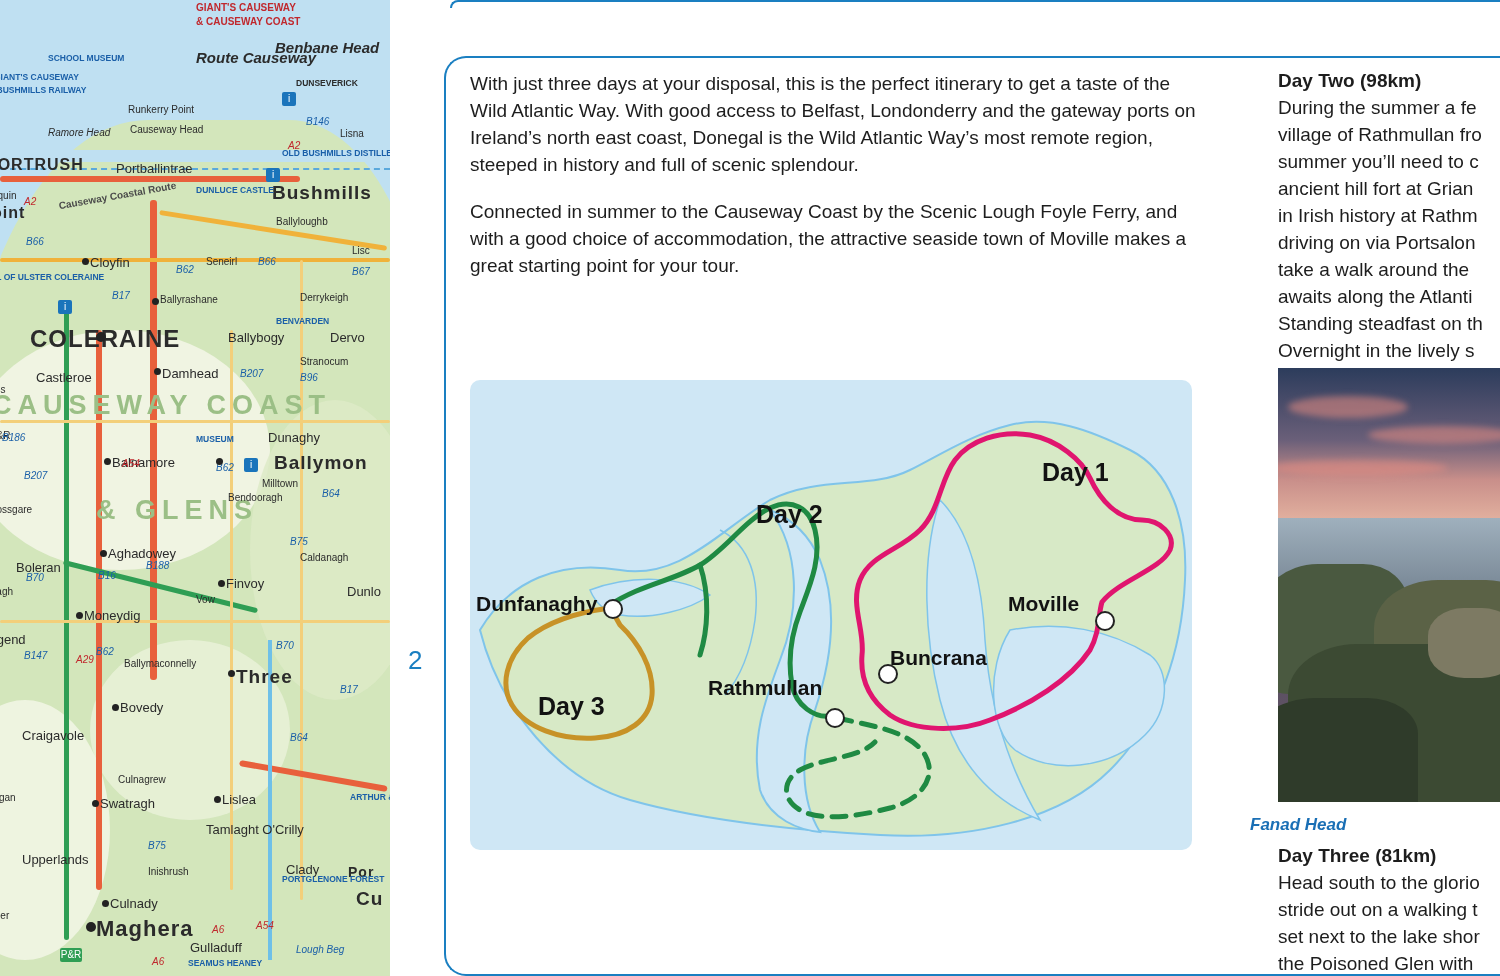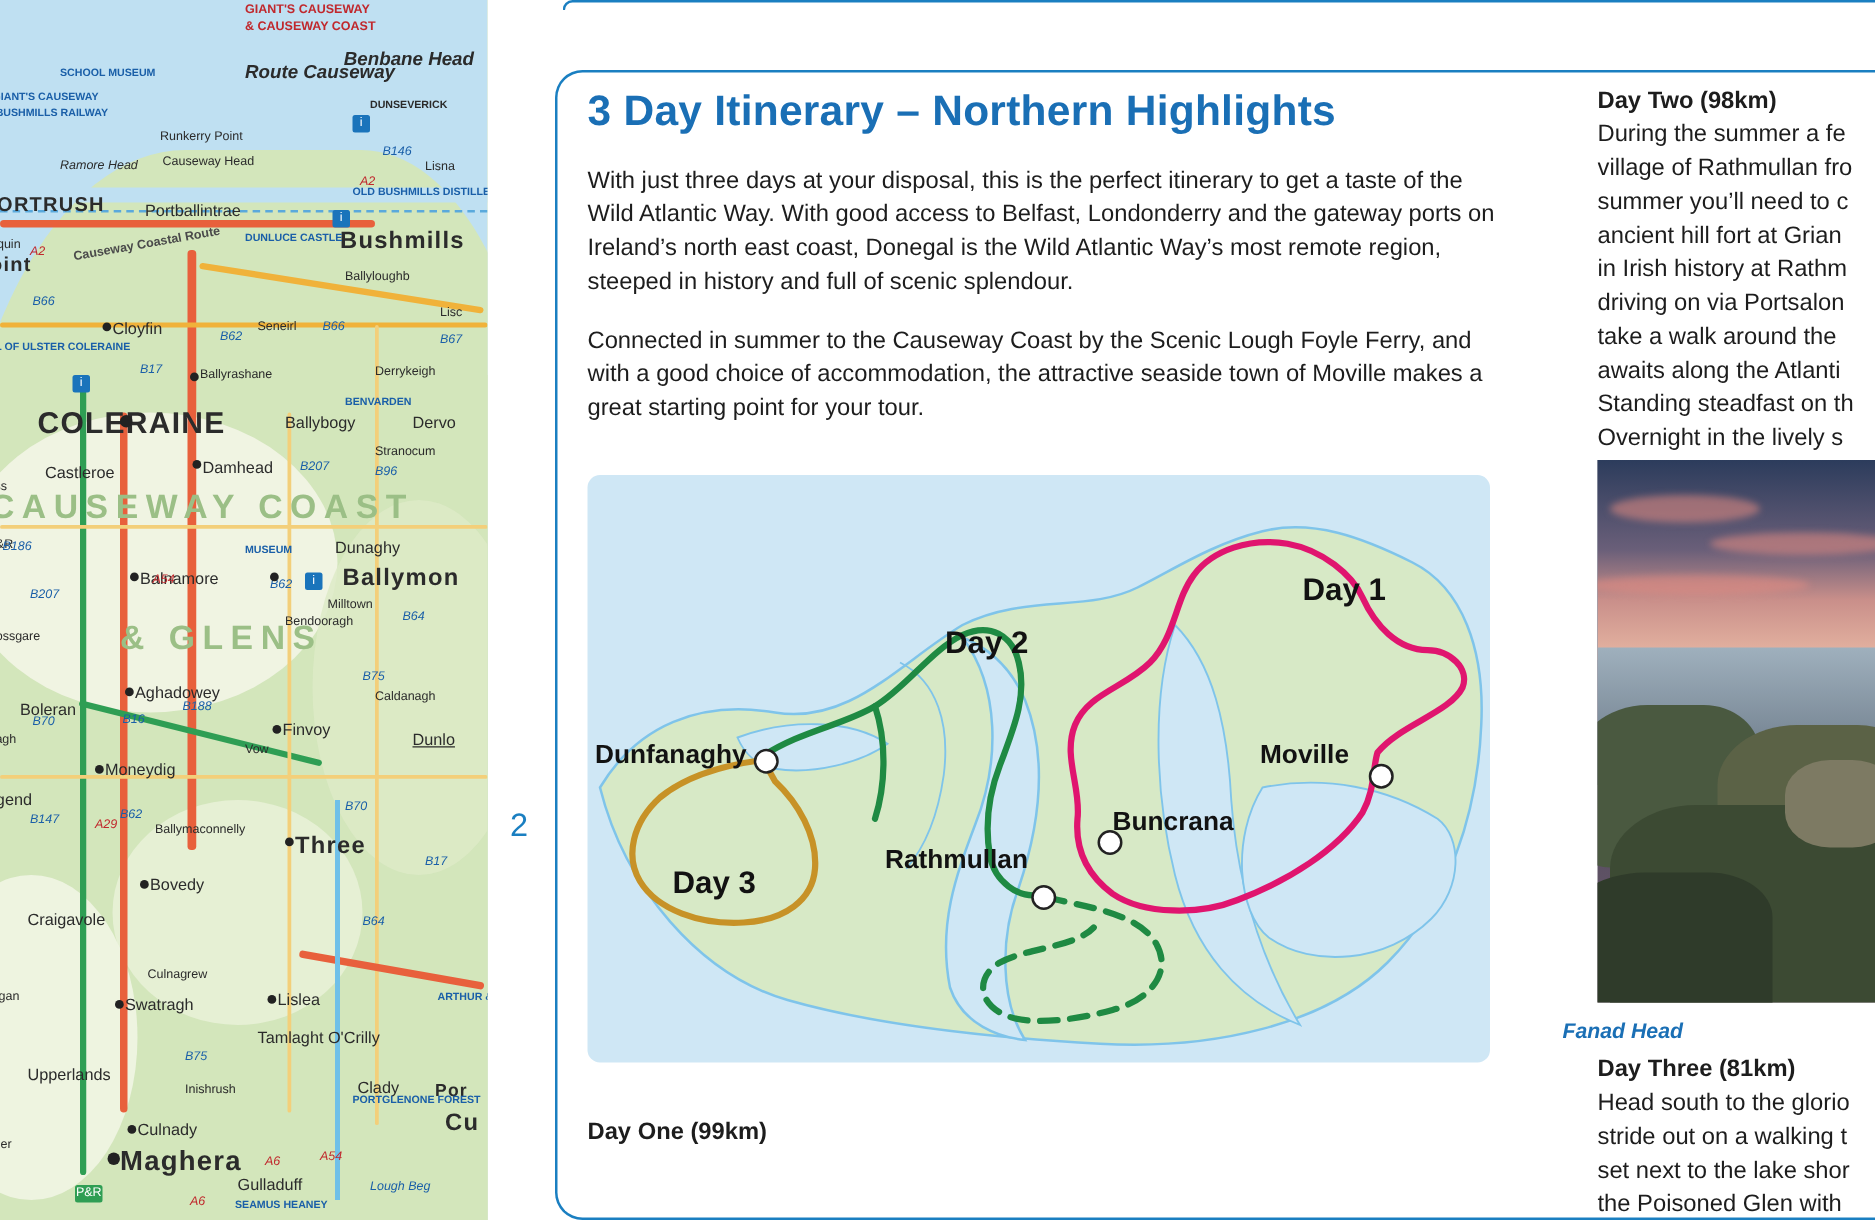--- a/index.html
+++ b/index.html
@@ -315,21 +315,21 @@
   <div class="map-label ml-town" style="left:268px;top:430px;">Dunaghy</div>
   <div class="map-label ml-tiny ml-blue" style="left:196px;top:434px;font-weight:bold;">MUSEUM</div>
   <div class="map-label ml-city" style="left:274px;top:452px;font-size:19px;">Ballymon</div>
   <div class="map-label ml-town" style="left:112px;top:455px;">Balnamore</div>
   <div class="map-label ml-small" style="left:262px;top:478px;">Milltown</div>
   <div class="map-label ml-small" style="left:228px;top:492px;">Bendooragh</div>
   <div class="map-label ml-town" style="left:108px;top:546px;">Aghadowey</div>
   <div class="map-label ml-small" style="left:300px;top:552px;">Caldanagh</div>
   <div class="map-label ml-town" style="left:16px;top:560px;">Boleran</div>
   <div class="map-label ml-town" style="left:226px;top:576px;">Finvoy</div>
-  <div class="map-label ml-town" style="left:330px;top:584px;text-decoration:underline;">Dunlo</div>
+  <div class="map-label ml-town" style="left:347px;top:584px;">Dunlo</div>
   <div class="map-label ml-small" style="left:196px;top:594px;">Vow</div>
   <div class="map-label ml-town" style="left:84px;top:608px;">Moneydig</div>
   <div class="map-label ml-small" style="left:124px;top:658px;">Ballymaconnelly</div>
   <div class="map-label ml-city" style="left:236px;top:666px;font-size:19px;">Three</div>
   <div class="map-label ml-town" style="left:120px;top:700px;">Bovedy</div>
   <div class="map-label ml-town" style="left:22px;top:728px;">Craigavole</div>
   <div class="map-label ml-small" style="left:118px;top:774px;">Culnagrew</div>
   <div class="map-label ml-town" style="left:100px;top:796px;">Swatragh</div>
   <div class="map-label ml-town" style="left:222px;top:792px;">Lislea</div>
   <div class="map-label ml-town" style="left:206px;top:822px;width:70px;line-height:15px;">Tamlaght O'Crilly</div>
@@ -409,21 +409,20 @@
   <div class="town-dot" style="left:102px;top:900px;"></div>
   <div class="town-dot big" style="left:86px;top:922px;"></div>
 </div>
 
 <div class="page-num">2</div>
 
 <div class="card-top-stub"></div>
 <div class="card"></div>
 
 <div class="content">
-  <h1 class="title">3 Day Itinerary – Northern Highlights</h1>
   <p class="body">With just three days at your disposal, this is the perfect itinerary to get a taste of the Wild Atlantic Way.  With good access to Belfast, Londonderry and the gateway ports on Ireland’s north east coast, Donegal is the Wild Atlantic Way’s most remote region, steeped in history and full of scenic splendour.</p>
   <p class="body">Connected in summer to the Causeway Coast by the Scenic Lough Foyle Ferry, and with a good choice of accommodation, the attractive seaside town of Moville makes a great starting point for your tour.</p>
 </div>
 
 <div class="itin-map">
 
   <svg width="722" height="470" viewBox="0 0 722 470" style="position:absolute;left:0;top:0;">
 
     <path d="M10 250 C 40 200, 90 180, 150 190 C 210 200, 250 150, 300 120
              C 350 95, 400 110, 440 90 C 470 75, 500 55, 540 45
@@ -472,21 +471,20 @@
   <div class="itin-label itin-town" style="left:420px;top:266px;">Buncrana</div>
   <div class="itin-label itin-town" style="left:538px;top:212px;">Moville</div>
 
   <div class="itin-dot" style="left:133px;top:219px;"></div>
   <div class="itin-dot" style="left:355px;top:328px;"></div>
   <div class="itin-dot" style="left:408px;top:284px;"></div>
   <div class="itin-dot" style="left:625px;top:231px;"></div>
 </div>
 
 <div class="bottom-block">
-  <div class="day-head">Day One (99km)</div>
 </div>
 
 <div class="rightcol">
   <div class="rc-head">Day Two (98km)</div>
   <div class="rc-body">During the summer a fe
 village of Rathmullan fro
 summer you’ll need to c
 ancient hill fort at Grian
 in Irish history at Rathm
 driving on via Portsalon

